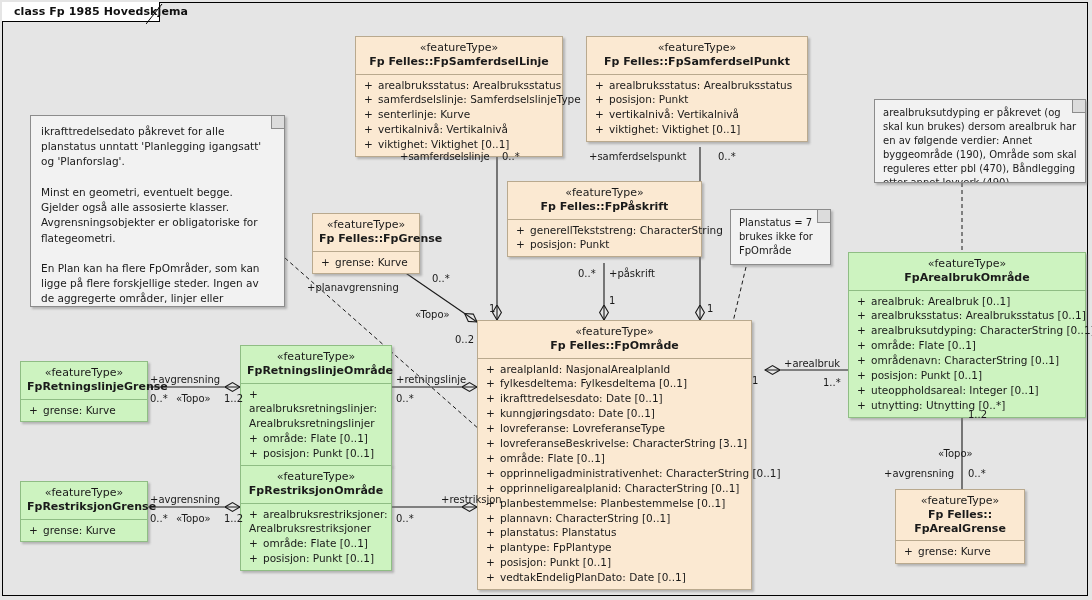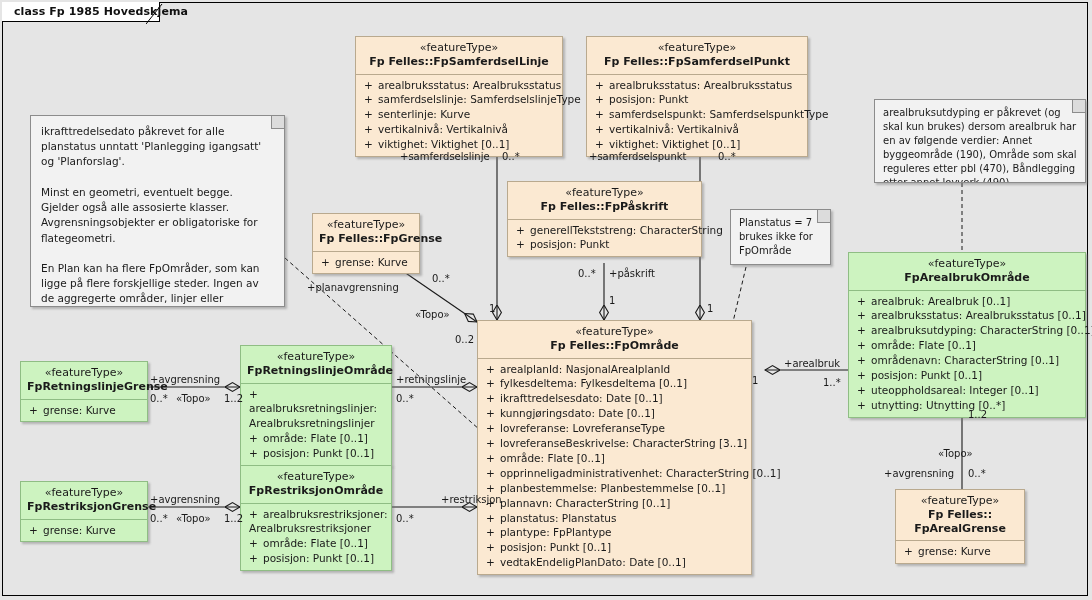--- a/index.html
+++ b/index.html
@@ -244,21 +244,20 @@
   </div>
 
   <div class="cls tan" style="left:586px; top:36px; width:222px;">
     <div class="cls-head">
       <div class="stereo">«featureType»</div>
       <div class="cls-name">Fp Felles::FpSamferdselPunkt</div>
     </div>
     <div class="cls-attrs">
       <div class="attr"><span class="vis">+</span><span class="txt">arealbruksstatus: Arealbruksstatus</span></div>
       <div class="attr"><span class="vis">+</span><span class="txt">posisjon: Punkt</span></div>
-      <div class="attr"><span class="vis">+</span><span class="txt">samferdselspunkt: SamferdselspunktType</span></div>
       <div class="attr"><span class="vis">+</span><span class="txt">vertikalnivå: Vertikalnivå</span></div>
       <div class="attr"><span class="vis">+</span><span class="txt">viktighet: Viktighet [0..1]</span></div>
     </div>
   </div>
 
   <div class="cls tan" style="left:507px; top:181px; width:195px;">
     <div class="cls-head">
       <div class="stereo">«featureType»</div>
       <div class="cls-name">Fp Felles::FpPåskrift</div>
     </div>
@@ -285,20 +284,21 @@
     </div>
     <div class="cls-attrs">
       <div class="attr"><span class="vis">+</span><span class="txt">arealplanId: NasjonalArealplanId</span></div>
       <div class="attr"><span class="vis">+</span><span class="txt">fylkesdeltema: Fylkesdeltema [0..1]</span></div>
       <div class="attr"><span class="vis">+</span><span class="txt">ikrafttredelsesdato: Date [0..1]</span></div>
       <div class="attr"><span class="vis">+</span><span class="txt">kunngjøringsdato: Date [0..1]</span></div>
       <div class="attr"><span class="vis">+</span><span class="txt">lovreferanse: LovreferanseType</span></div>
       <div class="attr"><span class="vis">+</span><span class="txt">lovreferanseBeskrivelse: CharacterString [3..1]</span></div>
       <div class="attr"><span class="vis">+</span><span class="txt">område: Flate [0..1]</span></div>
       <div class="attr"><span class="vis">+</span><span class="txt">opprinneligadministrativenhet: CharacterString [0..1]</span></div>
+      <div class="attr"><span class="vis">+</span><span class="txt">opprinneligarealplanid: CharacterString [0..1]</span></div>
       <div class="attr"><span class="vis">+</span><span class="txt">planbestemmelse: Planbestemmelse [0..1]</span></div>
       <div class="attr"><span class="vis">+</span><span class="txt">plannavn: CharacterString [0..1]</span></div>
       <div class="attr"><span class="vis">+</span><span class="txt">planstatus: Planstatus</span></div>
       <div class="attr"><span class="vis">+</span><span class="txt">plantype: FpPlantype</span></div>
       <div class="attr"><span class="vis">+</span><span class="txt">posisjon: Punkt [0..1]</span></div>
       <div class="attr"><span class="vis">+</span><span class="txt">vedtakEndeligPlanDato: Date [0..1]</span></div>
     </div>
   </div>
 
   <div class="cls green" style="left:848px; top:252px; width:238px;">

